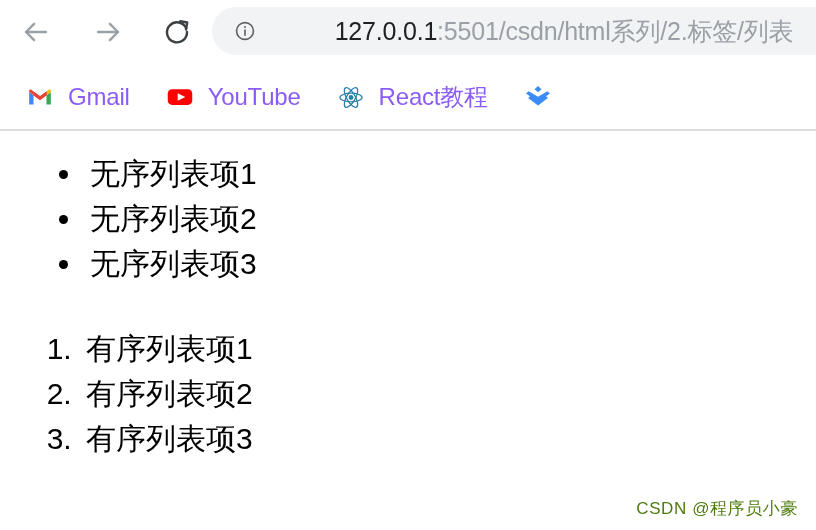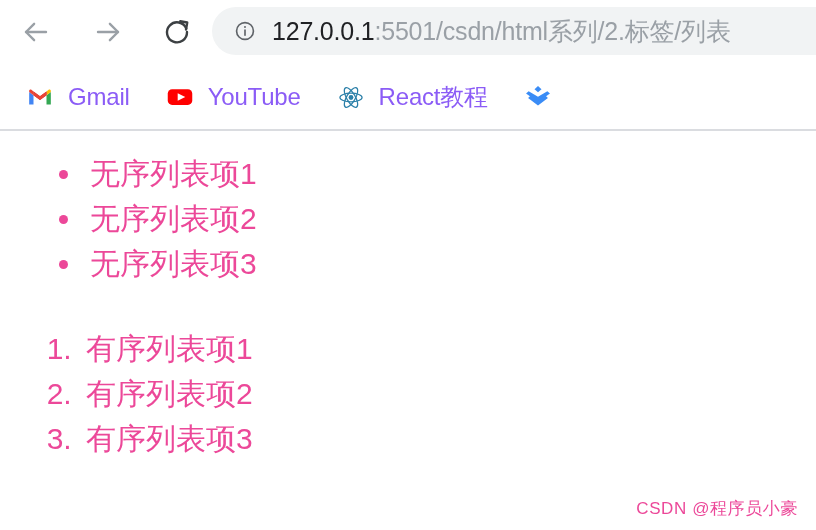--- a/index.html
+++ b/index.html
@@ -22,20 +22,21 @@
     height: 131px;
     background: #ffffff;
     box-sizing: border-box;
   }
 
   
   .toolbar {
     position: relative;
     height: 64px;
     width: 100%;
+    text-align: center;
   }
 
   .nav-btn {
     position: absolute;
     top: 10px;
     width: 44px;
     height: 44px;
     display: flex;
     align-items: center;
     justify-content: center;
@@ -156,33 +157,33 @@
     padding-top: 2px;
   }
   ol.page-list {
     margin-left: 80px;
     list-style-type: decimal;
     margin-top: 40px;
   }
   ul.page-list li, ol.page-list li {
     font-size: 30px;
     line-height: 45px;
-    color: #ec4899;
+    color: #000000;
     font-family: "Liberation Sans", "DejaVu Sans", sans-serif;
     padding-left: 6px;
   }
 
   
   .watermark {
     position: absolute;
     right: 18px;
     bottom: 10px;
     font-size: 17px;
     line-height: 22px;
-    color: #ec4899;
+    color: #4d7c0f;
     letter-spacing: 0.6px;
     user-select: none;
     white-space: nowrap;
   }
 </style>
 </head>
 <body>
 
 <div class="browser-chrome">
 

